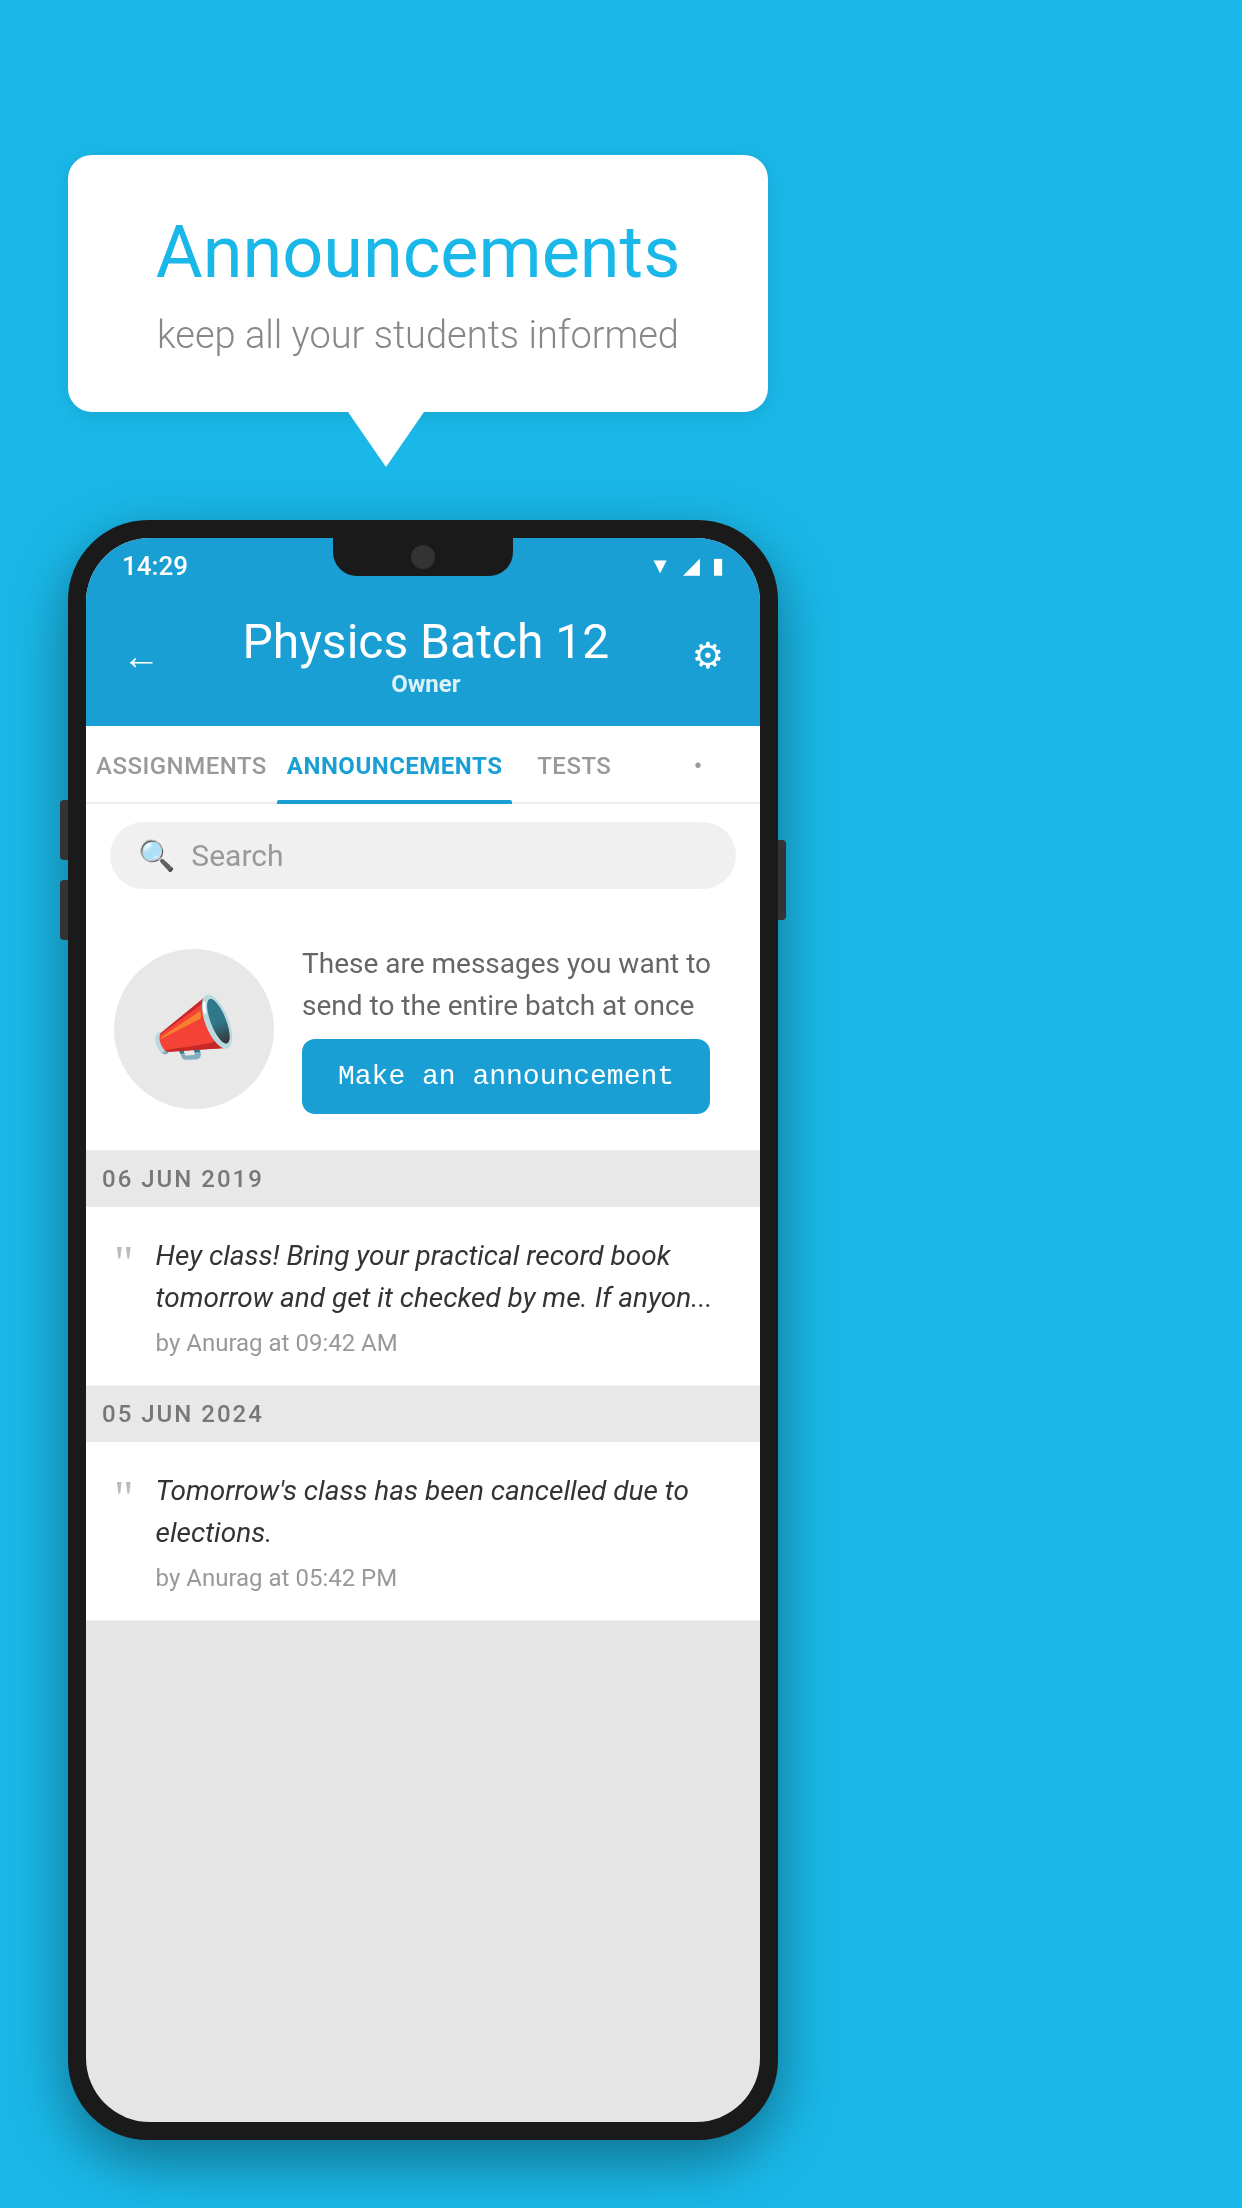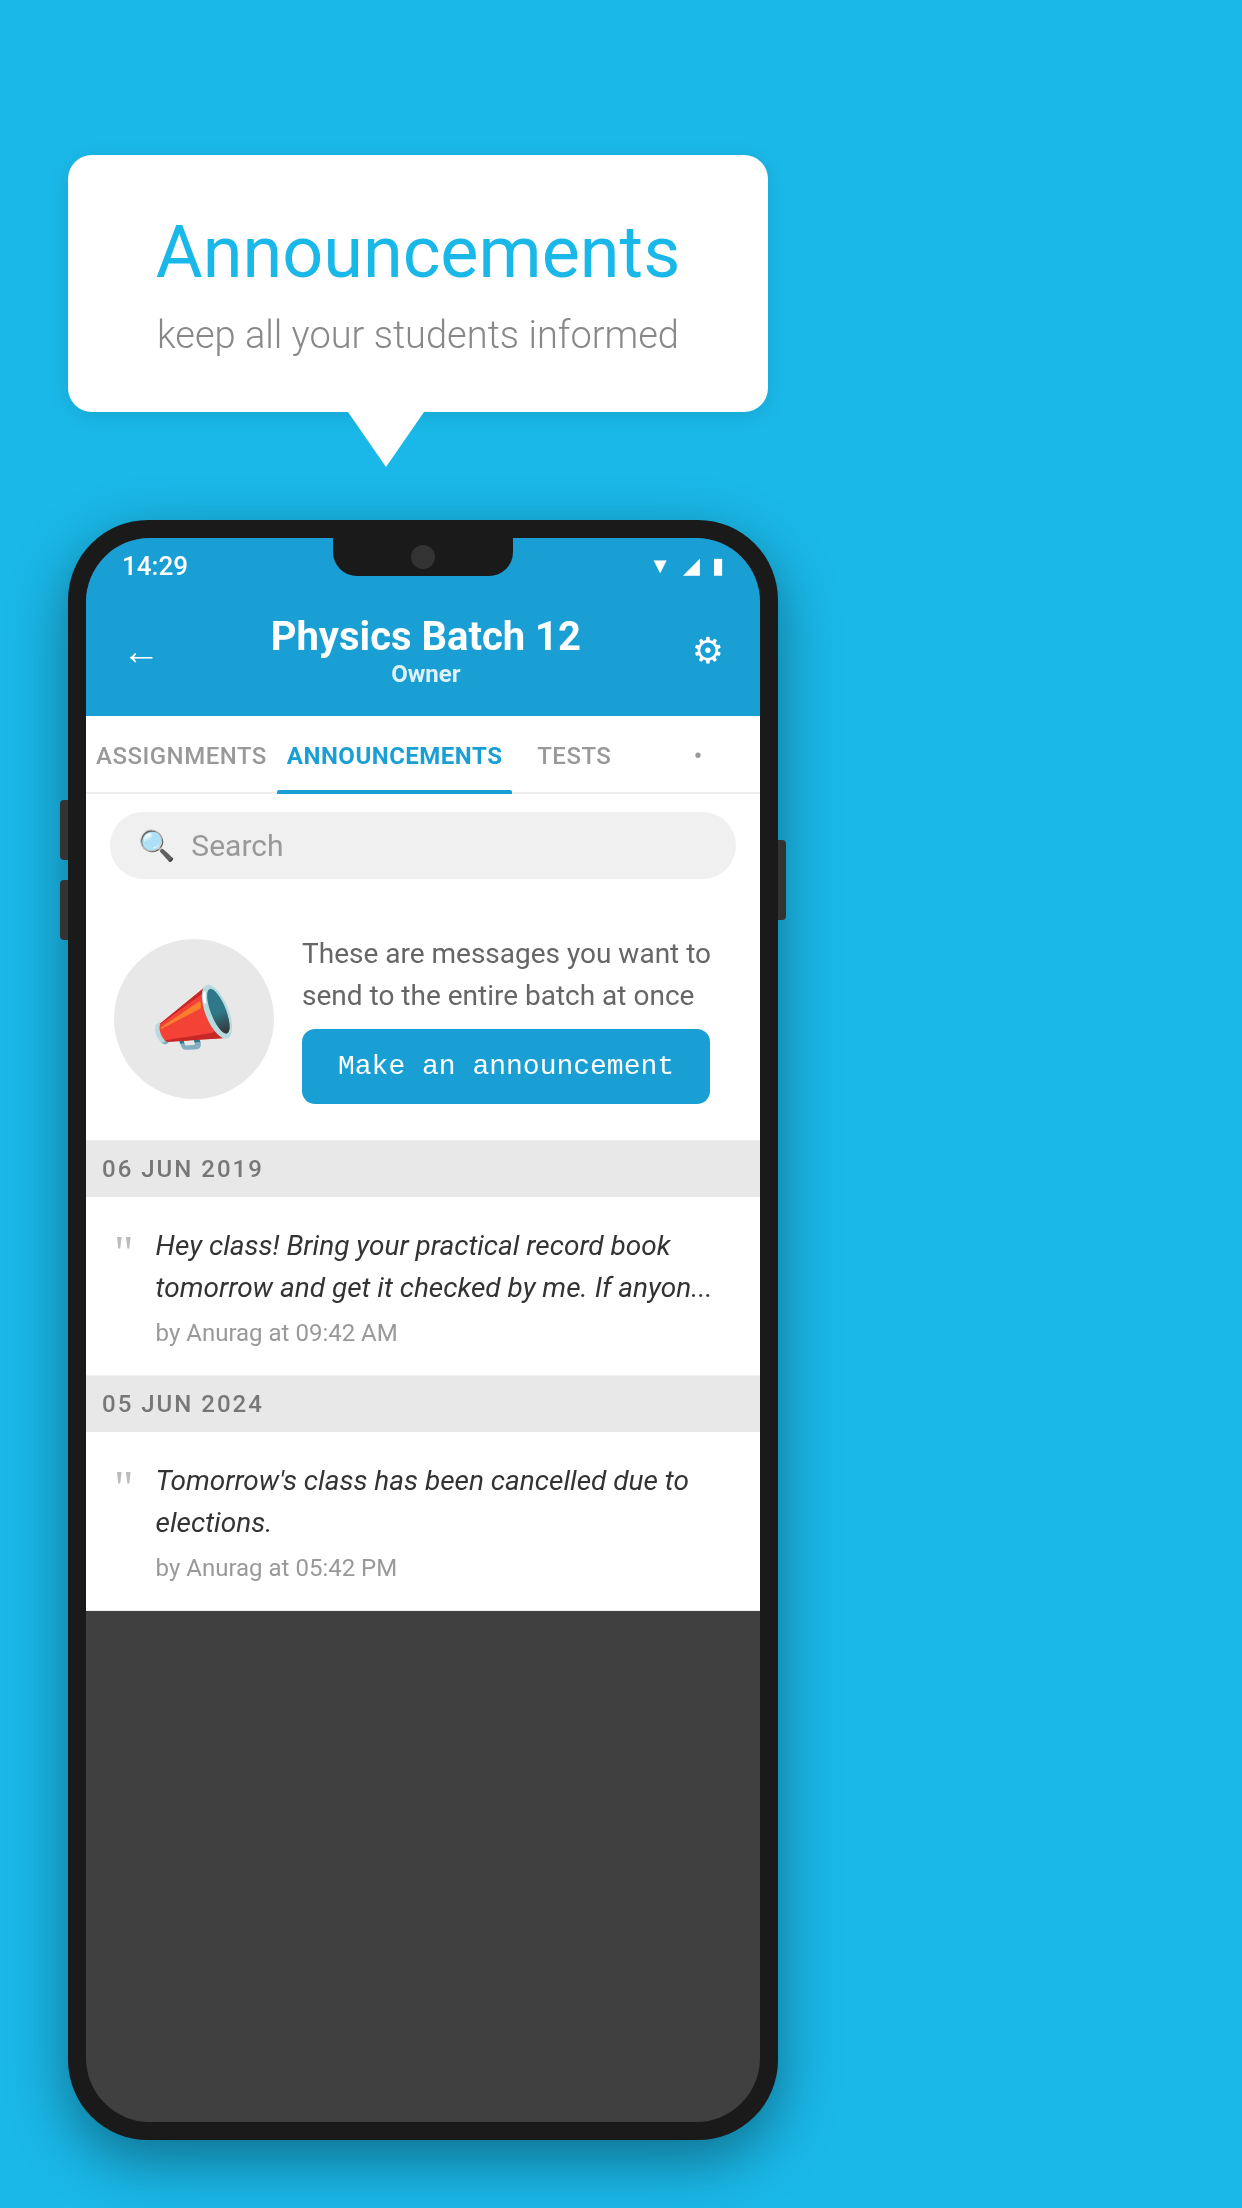--- a/index.html
+++ b/index.html
@@ -119,21 +119,21 @@
       top: 320px;
       width: 8px;
       height: 80px;
       background: #333;
       border-radius: 0 4px 4px 0;
     }
 
     .phone-screen {
       width: 100%;
       height: 100%;
-      background: #404040;
+      background: #e5e5e5;
       border-radius: 64px;
       overflow: hidden;
       position: relative;
     }
 
     
     .status-bar {
       background: #1a9fd4;
       height: 55px;
       display: flex;
@@ -174,22 +174,22 @@
       cursor: pointer;
     }
 
     .header-center {
       text-align: center;
       flex: 1;
     }
 
     .header-title {
       color: white;
-      font-size: 40px;
-      font-weight: 700;
+      font-size: 48px;
+      font-weight: 400;
     }
 
     .header-subtitle {
       color: rgba(255,255,255,0.85);
       font-size: 24px;
       font-weight: 700;
     }
 
     .header-gear {
       color: white;

